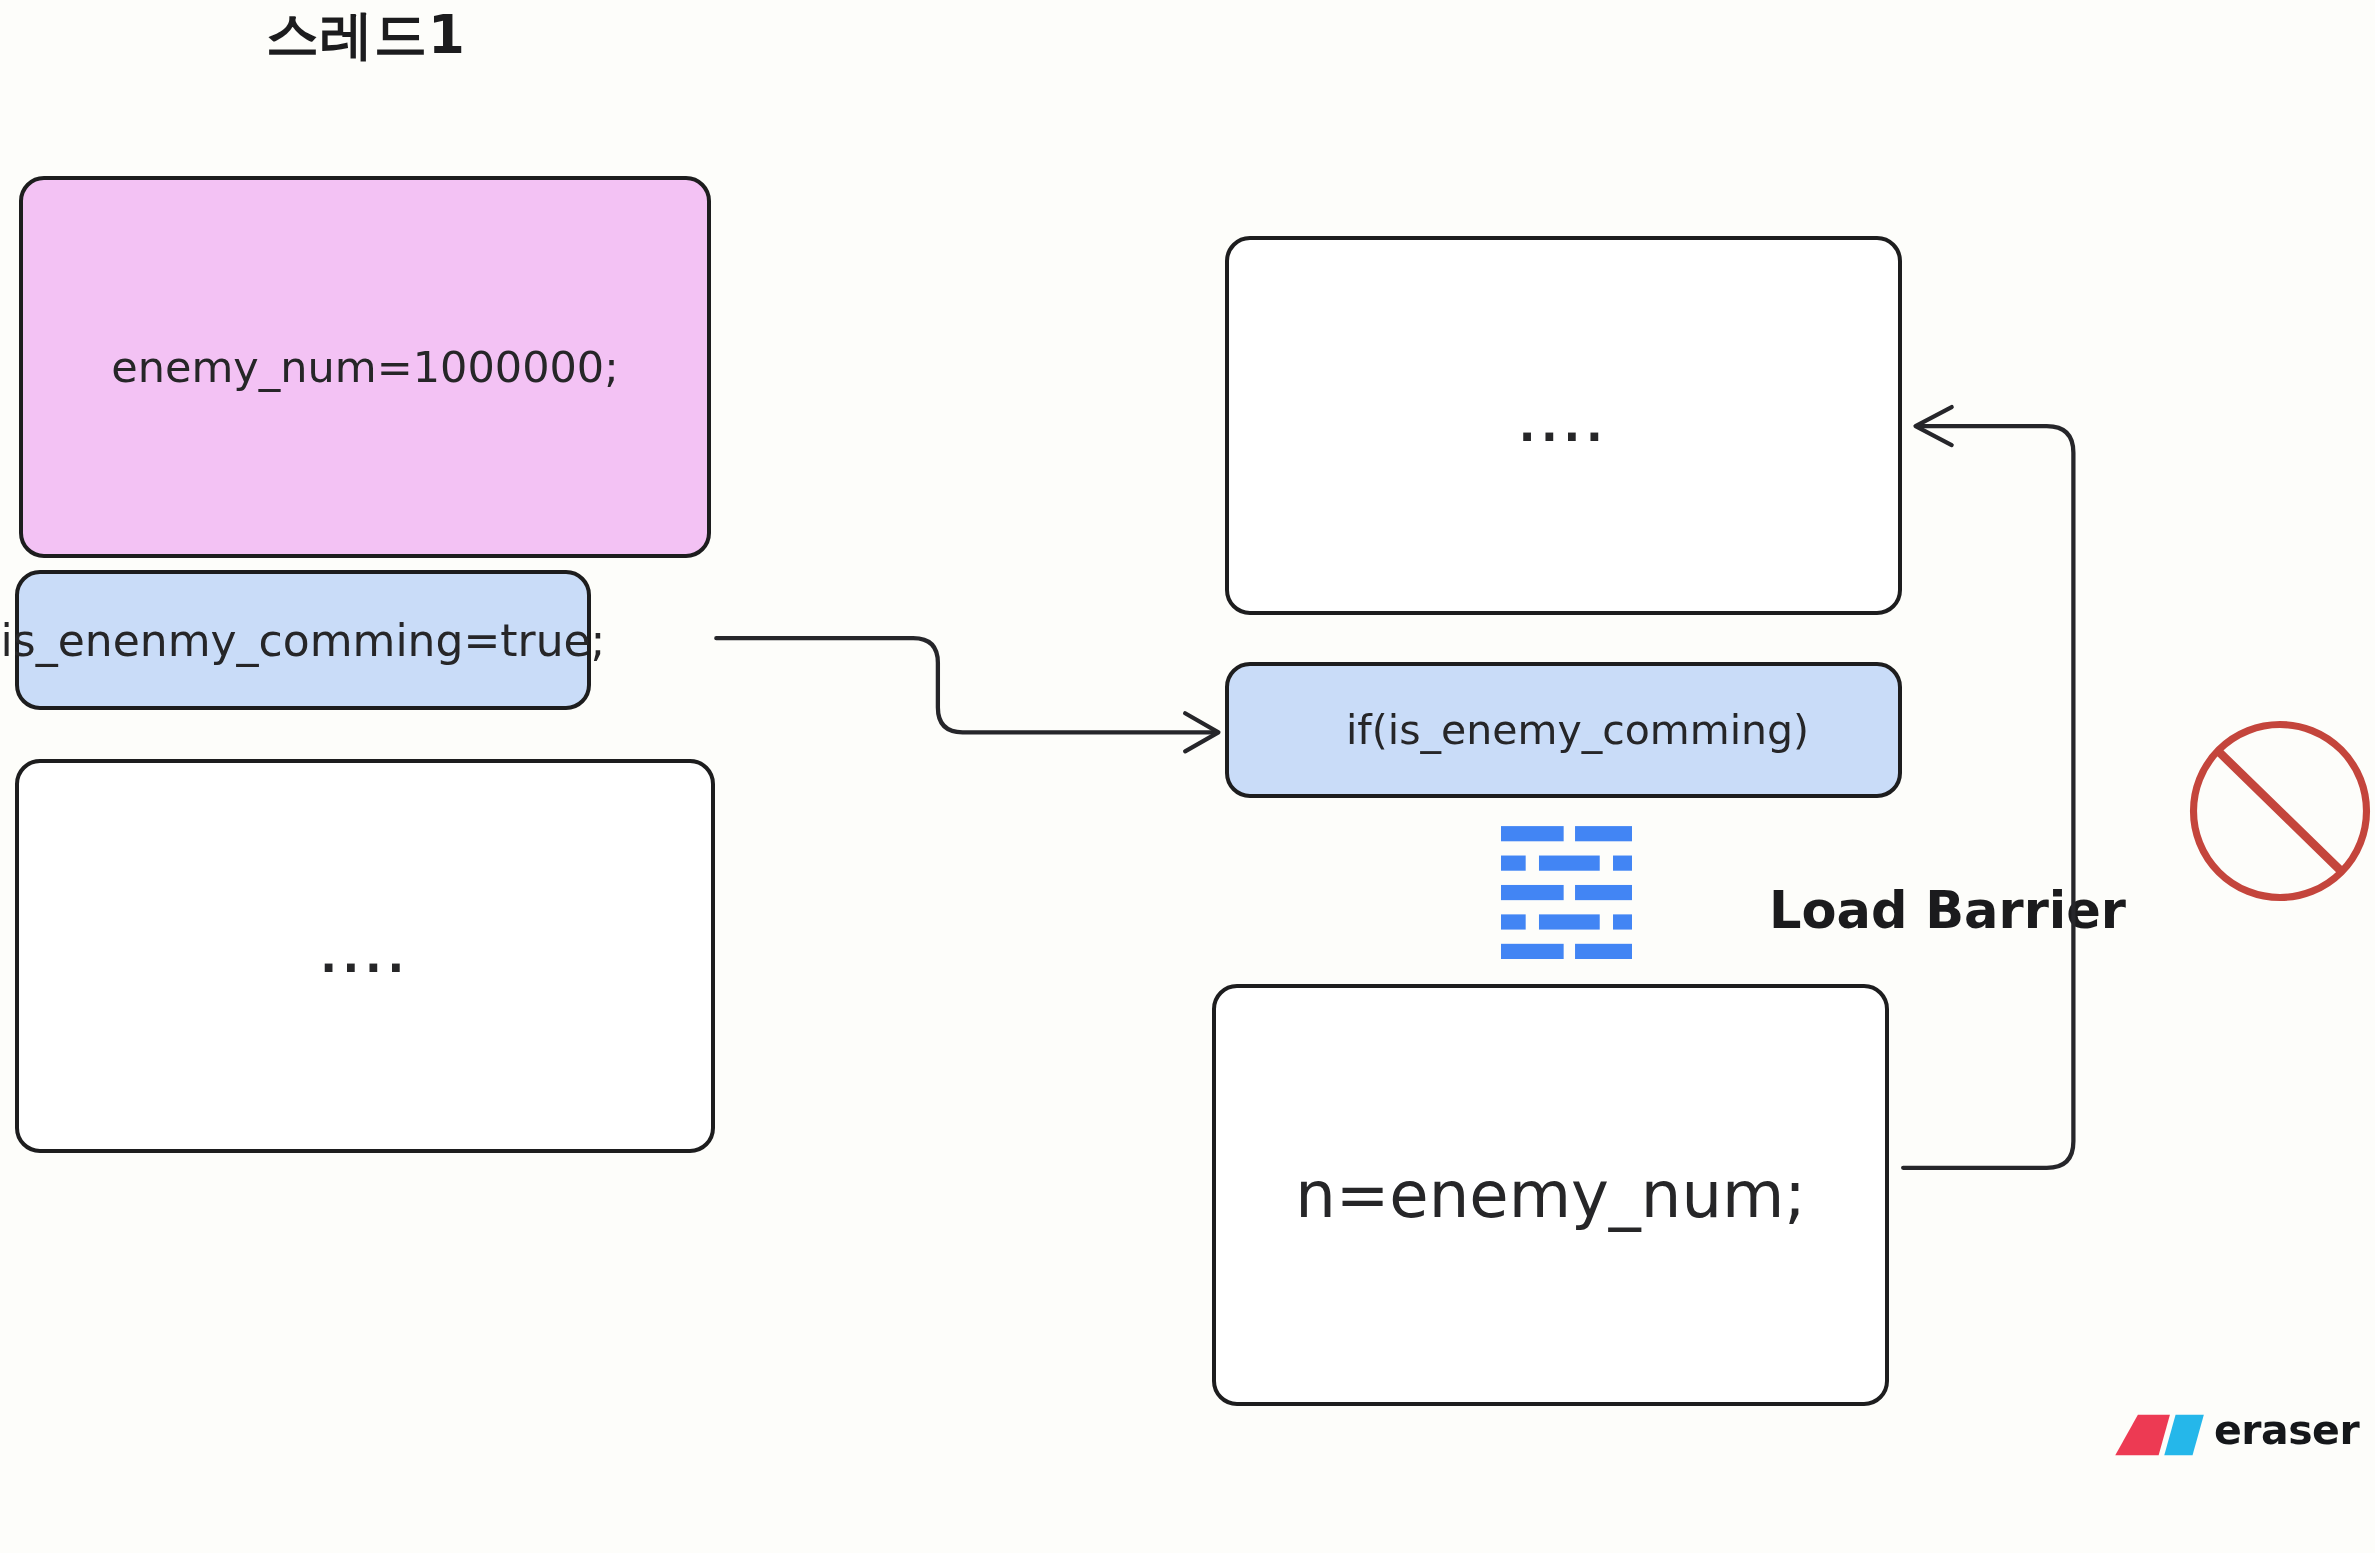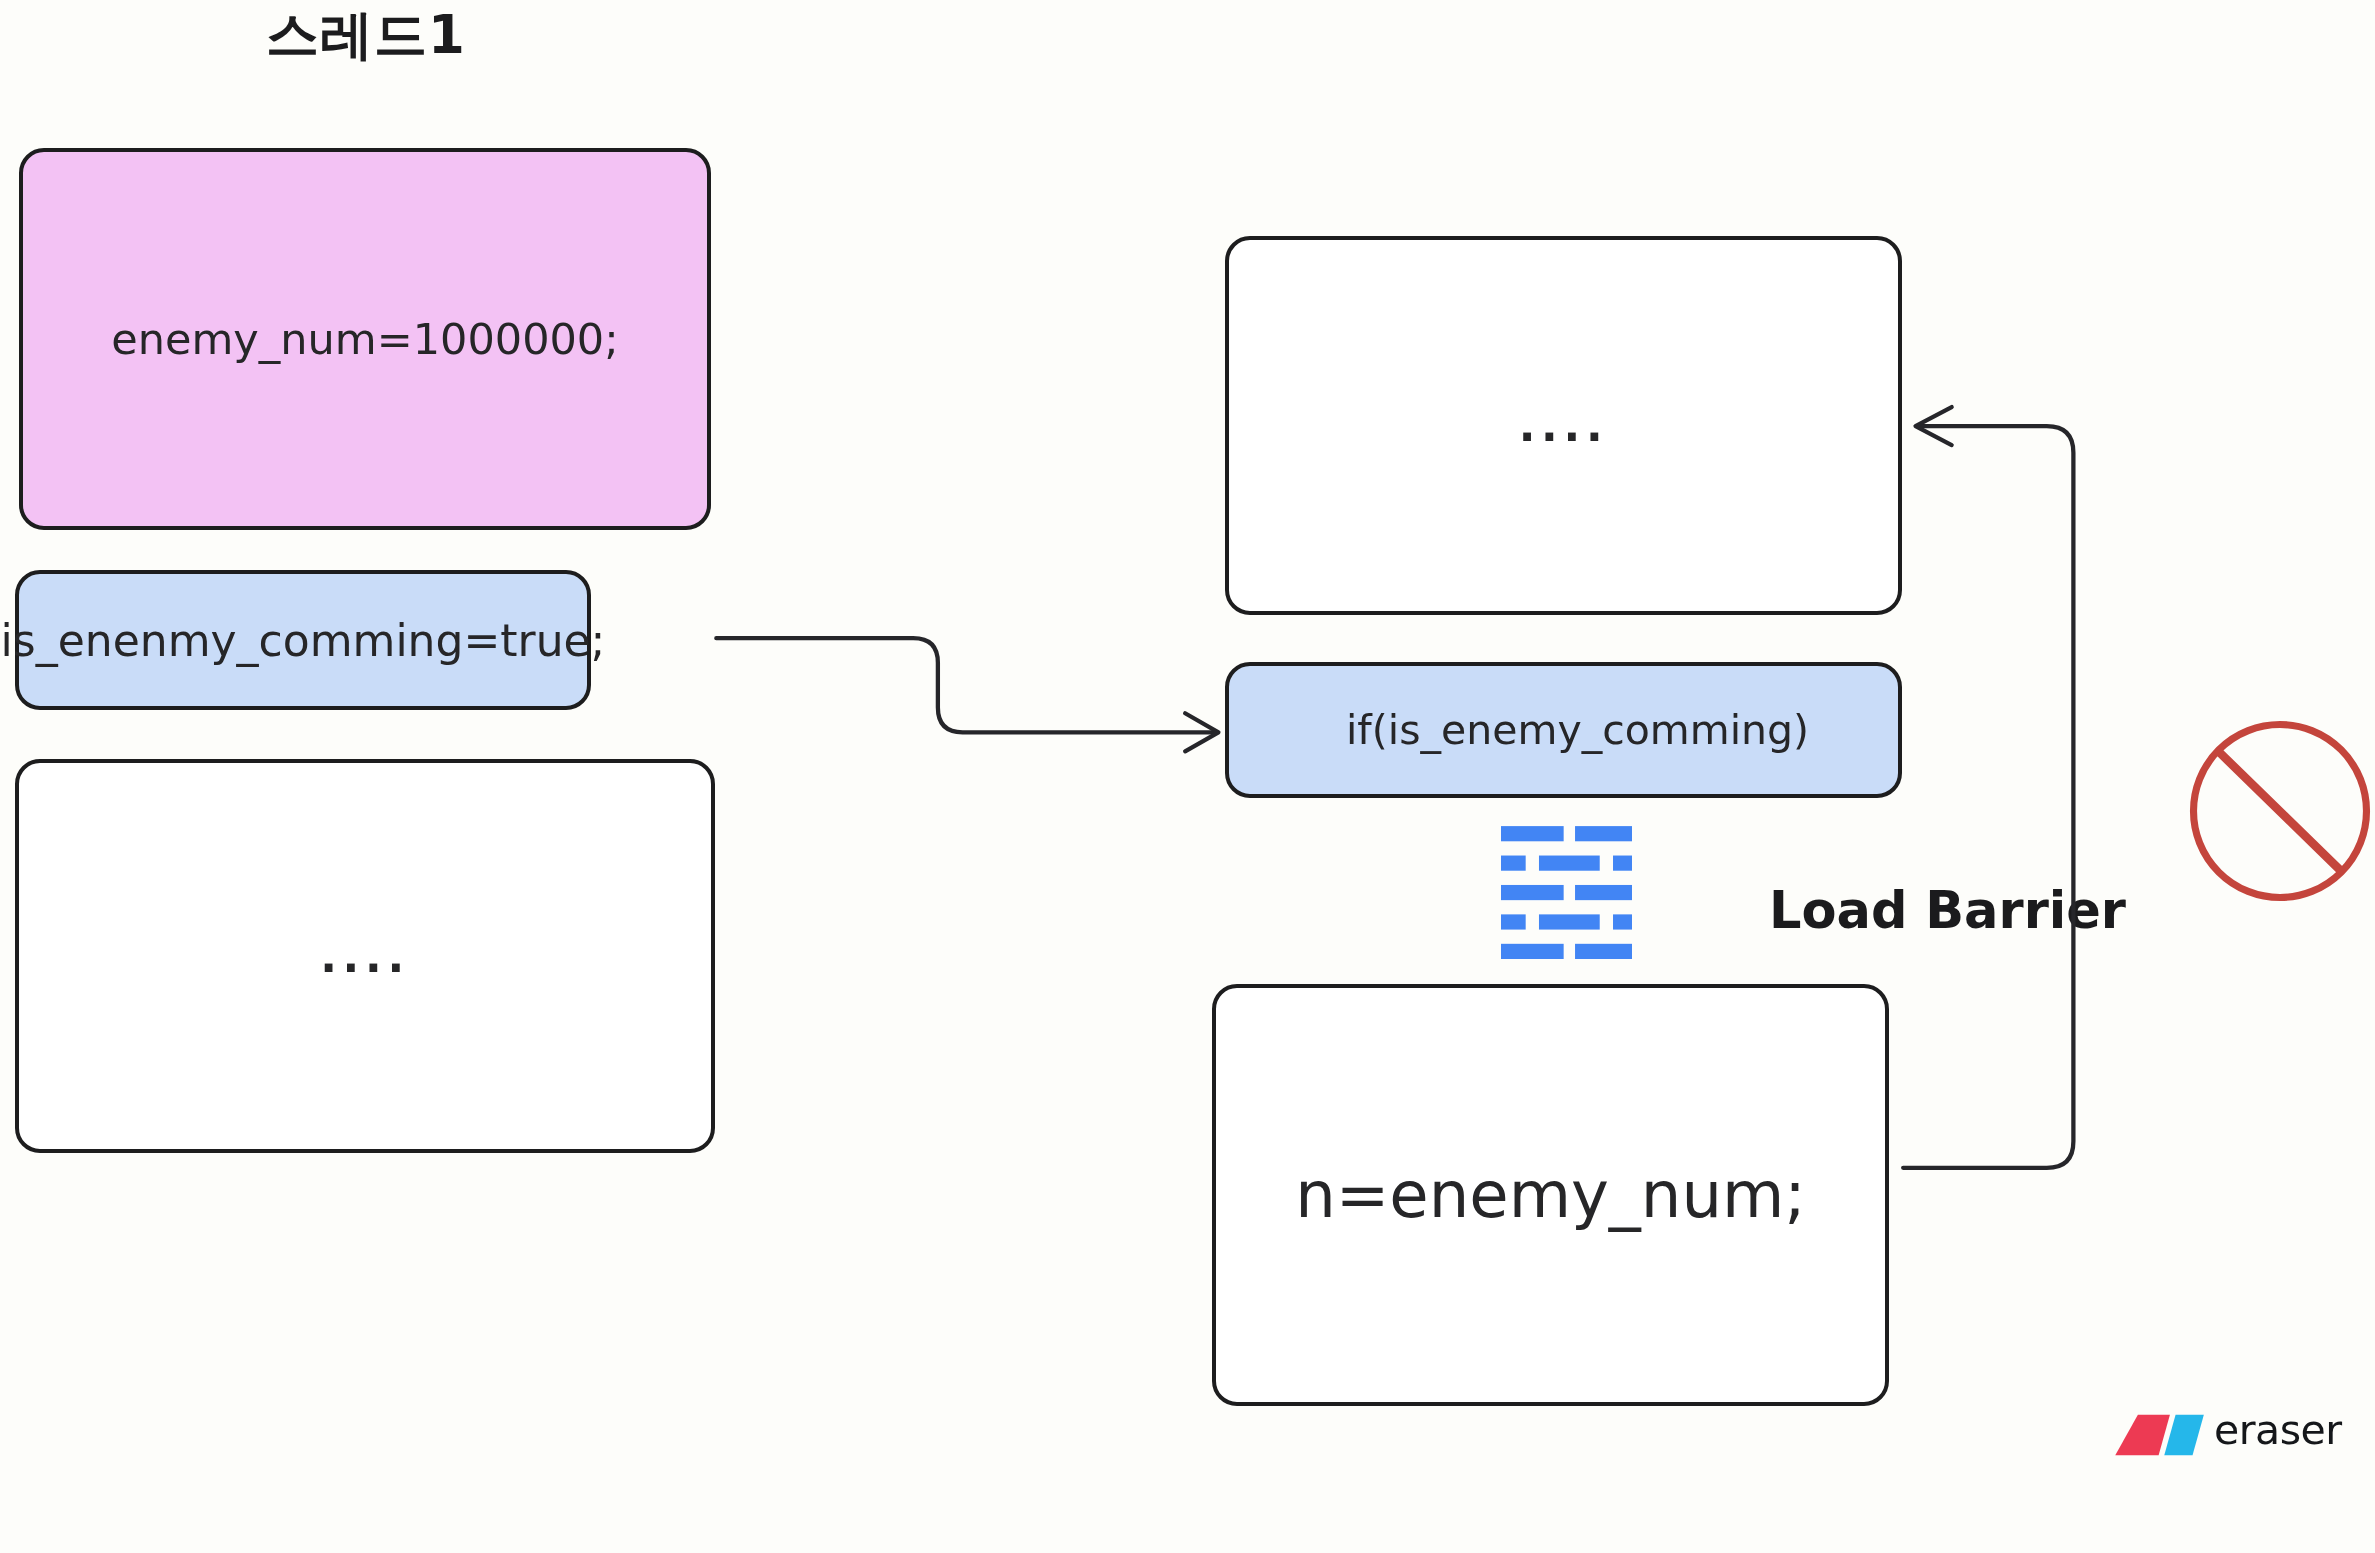--- a/index.html
+++ b/index.html
@@ -27,21 +27,21 @@
     background: #ffffff;
     display: flex;
     align-items: center;
     justify-content: center;
     color: #262628;
   }
   .node .code {
     font-family: "DejaVu Sans", "Liberation Sans", sans-serif;
     white-space: nowrap;
   }
-  .fill-pink { background: #f3c2f4; }
+  .fill-pink { background: #f3c2f4; margin-top: 28px; }
   .fill-blue { background: #c9dcf8; }
   .dots { font-weight: 700; letter-spacing: 5.7px; font-size: 44px; }
 
   #t1-title { left: 19px;  top: 0;   width: 694px; }
   #t2-title { left: 1225px; top: 93px; width: 677px; }
 
   #t1-box-store { left: 19px; top: 148px; width: 692px; height: 382px; font-size: 43px; }
   #t1-box-flag  { left: 15px; top: 570px; width: 576px; height: 140px; font-size: 44px; }
   #t1-box-rest  { left: 15px; top: 759px; width: 700px; height: 394px; }
 
@@ -62,21 +62,21 @@
   }
 
   #no-entry { position: absolute; left: 2184px; top: 715px; }
 
   #brand { position: absolute; left: 2113px; top: 1406px; width: 263px; height: 57px; }
   #brand-mark { position: absolute; left: 0; top: 3.8px; }
   #brand-name {
     position: absolute;
     left: 101px; top: 0;
     font-size: 41px;
-    font-weight: 400;
+    font-weight: 700;
     color: #15171a;
     letter-spacing: -0.5px;
   }
 </style>
 </head>
 <body>
 
 <div class="canvas">
 
   <div id="t1-title" class="thread-title">스레드1</div>

